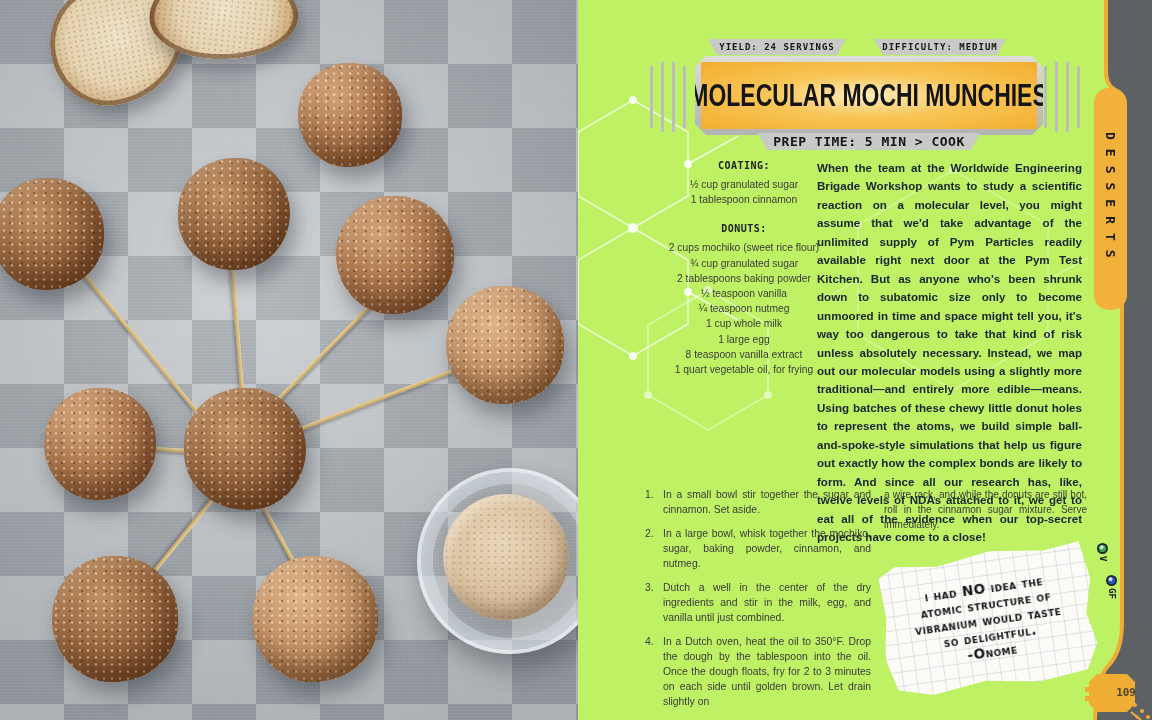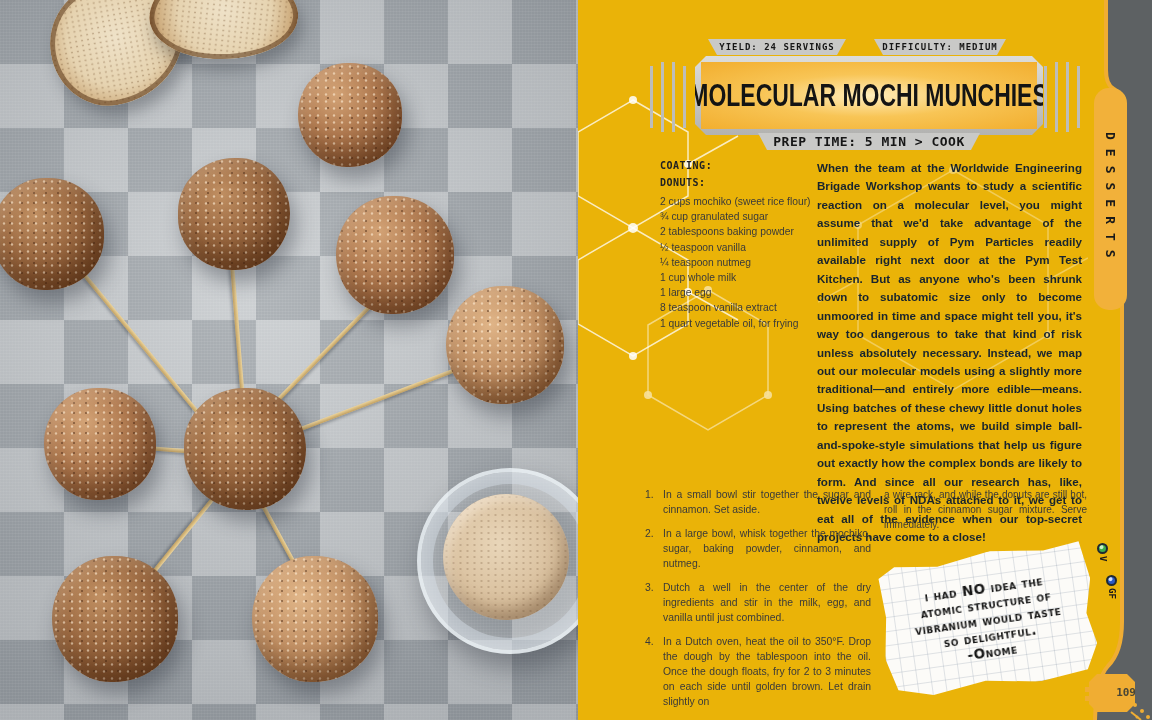--- a/index.html
+++ b/index.html
@@ -54,40 +54,40 @@
     border:4px solid rgba(240,246,250,.78);
     box-shadow:inset 0 0 0 12px rgba(215,225,232,.45), inset 0 0 30px rgba(255,255,255,.5), 6px 14px 26px rgba(40,45,55,.4);}
   .bowl-sugar{position:absolute;left:22px;top:22px;width:126px;height:126px;border-radius:50%;
     background-image:
       radial-gradient(rgba(120,90,60,.28) 1px, transparent 1.3px),
       radial-gradient(circle at 45% 40%, #e9d6b9 0%, #d9c09e 55%, #bb9d7b 100%);
     background-size:7px 6px,100% 100%;
     box-shadow:inset -6px -10px 16px rgba(90,60,35,.35), inset 5px 6px 12px rgba(255,245,230,.6);}
 
   
-  .page{position:absolute;left:578px;top:0;width:574px;height:720px;background:#eab308;}
+  .page{position:absolute;left:578px;top:0;width:574px;height:720px;background:#bef264;}
   .decor{position:absolute;z-index:0;}
   .stripe{position:absolute;width:3px;background:#bdbdbb;z-index:1;}
 
   .badge{position:absolute;height:16px;background:#c9c9c7;color:#161616;z-index:2;
     font-family:"DejaVu Sans Mono",monospace;font-weight:bold;font-size:9px;letter-spacing:1px;
     line-height:17px;text-align:center;clip-path:polygon(0 0,100% 0,calc(100% - 9px) 100%,9px 100%);}
   .title-frame{position:absolute;left:117px;top:56px;width:348px;height:79px;z-index:2;
     background:linear-gradient(#dddddb,#b2b2b0);
     clip-path:polygon(11px 0,calc(100% - 11px) 0,100% 11px,100% calc(100% - 11px),calc(100% - 11px) 100%,11px 100%,0 calc(100% - 11px),0 11px);}
   .title-gold{position:absolute;left:6px;top:6px;right:6px;bottom:6px;
     background:radial-gradient(ellipse at center, #ffedbc 0%, #f8c556 45%, #f2ae2e 100%);
     display:flex;align-items:center;justify-content:center;}
   .title-text{font-weight:bold;font-size:28px;letter-spacing:0;color:#141414;white-space:nowrap;
     transform:scaleX(.82) scaleY(1.12);transform-origin:center;}
   .times-tab{position:absolute;left:180px;top:133px;width:222px;height:17px;background:#c9c9c7;z-index:2;
     font-family:"DejaVu Sans Mono",monospace;font-weight:bold;font-size:13px;letter-spacing:.5px;color:#161616;
     line-height:18px;text-align:center;clip-path:polygon(0 0,100% 0,calc(100% - 9px) 100%,9px 100%);}
 
-  .ingredients{position:absolute;left:82px;top:160px;width:168px;z-index:2;}
+  .ingredients{position:absolute;left:82px;top:160px;width:168px;z-index:2;text-align:center;}
   .ing-head{font-family:"DejaVu Sans Mono",monospace;font-weight:bold;font-size:10px;letter-spacing:.5px;color:#222;margin:0 0 6px 0;}
   .ing-list{list-style:none;margin:0 0 16px 0;padding:0;font-size:10.3px;line-height:15.2px;color:#3a3a3a;}
   .intro{position:absolute;left:239px;top:159px;width:265px;z-index:2;
     font-size:11.6px;line-height:18.45px;font-weight:bold;color:#18242e;text-align:justify;}
 
   .instr-bar{position:absolute;left:67px;top:448px;width:425px;height:31px;z-index:2;background:#f2b344;
     clip-path:polygon(0 0,112px 0,122px 8px,100% 8px,100% 100%,0 100%);
     display:flex;align-items:flex-end;padding:0;box-sizing:border-box;}
   .instr-inner{display:flex;align-items:baseline;gap:10px;margin:0 0 6px 22px;}
   .instr-head{font-family:"DejaVu Sans Mono",monospace;font-weight:bold;font-size:13px;letter-spacing:2.5px;color:#121212;}
@@ -210,20 +210,25 @@
     <div class="badge" style="left:296px;top:39px;width:132px">DIFFICULTY: MEDIUM</div>
     <div class="title-frame">
       <div class="title-gold">
         <div class="title-text">MOLECULAR MOCHI MUNCHIES</div>
       </div>
     </div>
     <div class="times-tab">PREP TIME: 5 MIN  &gt;  COOK TIME: 5 MIN</div>
 
     <div class="ingredients">
       <p class="ing-head">COATING:</p>
+      <ul class="ing-list">
+
+      <li>½ cup granulated sugar</li>
+          <li>1 tablespoon cinnamon</li>
+        </ul>
       <p class="ing-head">DONUTS:</p>
       <ul class="ing-list">
 
       <li>2 cups mochiko (sweet rice flour)</li>
           <li>¾ cup granulated sugar</li>
           <li>2 tablespoons baking powder</li>
           <li>½ teaspoon vanilla</li>
           <li>¼ teaspoon nutmeg</li>
           <li>1 cup whole milk</li>
           <li>1 large egg</li>

